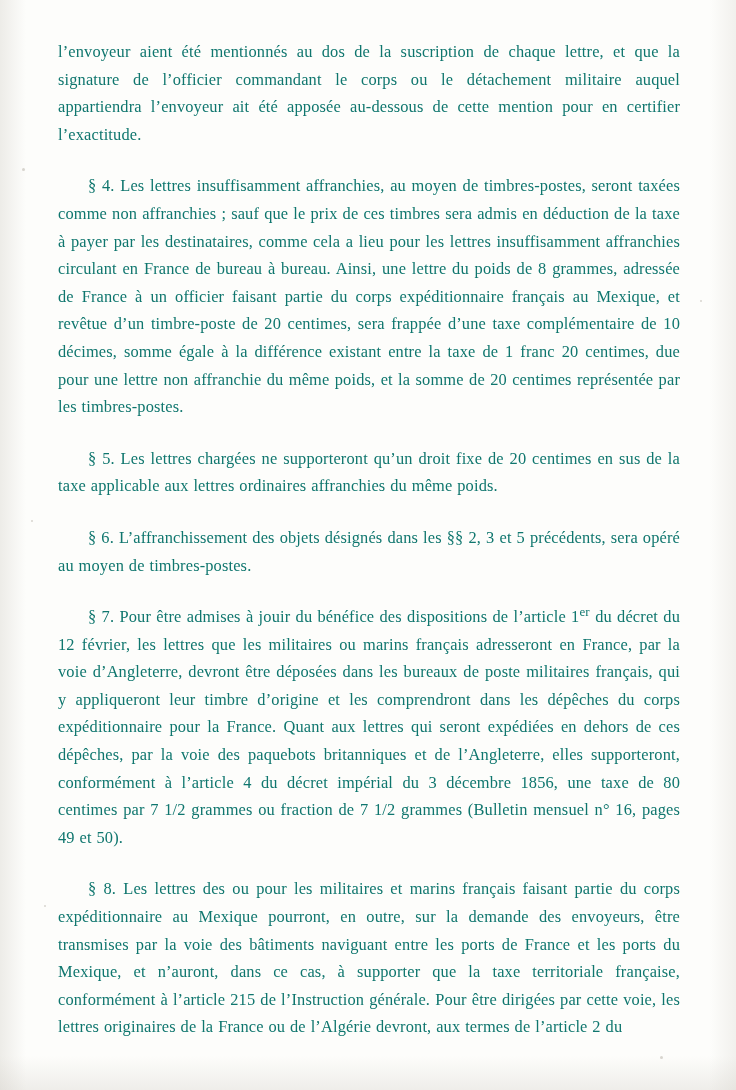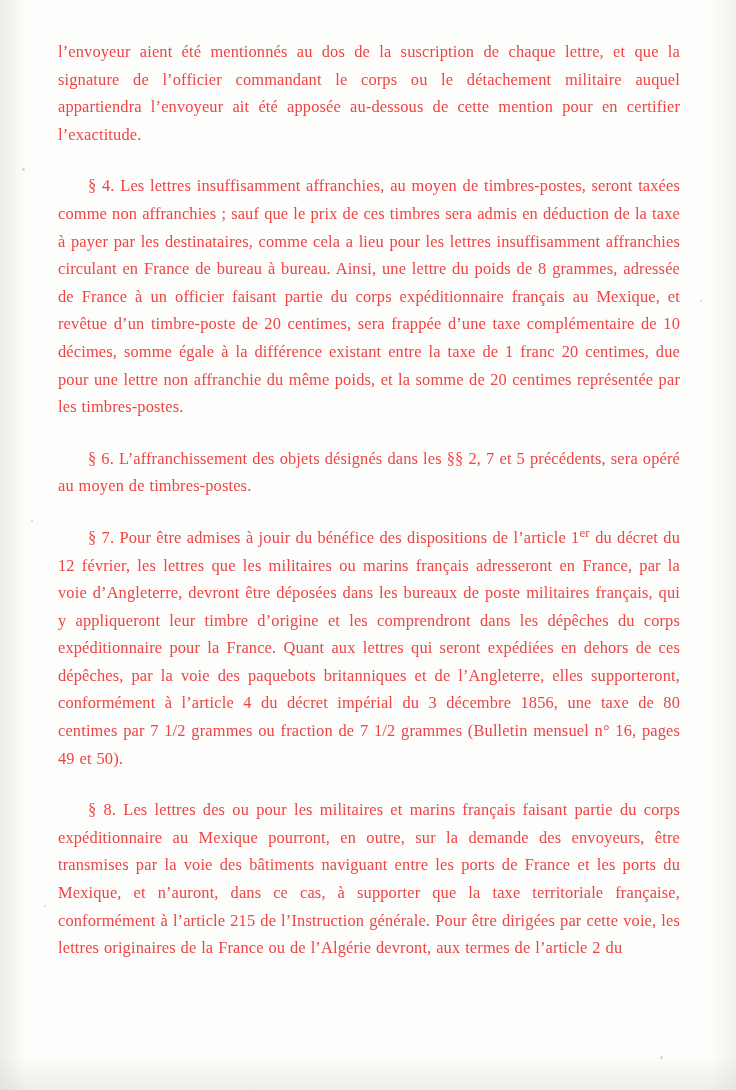--- a/index.html
+++ b/index.html
@@ -27,21 +27,21 @@
     left: 58px;
     top: 38px;
     width: 622px;
   }
   p.para {
     margin: 0 0 0 0;
     font-size: 16.4px;
     line-height: 27.6px;
     text-align: justify;
     text-justify: inter-word;
-    color: #ef4444;
+    color: #0f766e;
     letter-spacing: 0.15px;
     word-spacing: 0.6px;
   }
   p.para + p.para {
     margin-top: 24px;
   }
   p.indent {
     text-indent: 30px;
   }
   sup.ord {
@@ -85,21 +85,22 @@
   <div class="speck" style="left:700px;top:300px;width:2px;height:2px;"></div>
   <div class="speck" style="left:44px;top:905px;width:2px;height:2px;"></div>
   <div class="speck" style="left:660px;top:1056px;width:3px;height:3px;"></div>
 
   <div class="text-column">
 
     <p class="para">l’envoyeur aient été mentionnés au dos de la suscription de chaque lettre, et que la signature de l’officier commandant le corps ou le détachement militaire auquel appartiendra l’envoyeur ait été apposée au-dessous de cette mention pour en certifier l’exactitude.</p>
 
     <p class="para indent">§ 4. Les lettres insuffisamment affranchies, au moyen de timbres-postes, seront taxées comme non affranchies ; sauf que le prix de ces timbres sera admis en déduction de la taxe à payer par les destinataires, comme cela a lieu pour les lettres insuffisamment affranchies circulant en France de bureau à bureau. Ainsi, une lettre du poids de 8 grammes, adressée de France à un officier faisant partie du corps expéditionnaire français au Mexique, et revêtue d’un timbre-poste de 20 centimes, sera frappée d’une taxe complémentaire de 10 décimes, somme égale à la différence existant entre la taxe de 1 franc 20 centimes, due pour une lettre non affranchie du même poids, et la somme de 20 centimes représentée par les timbres-postes.</p>
 
+    <p class="para indent">§ 5. Les lettres chargées ne supporteront qu’un droit fixe de 20 centimes en sus de la taxe applicable aux lettres ordinaires affranchies du même poids.</p>
 
-    <p class="para indent">§ 6. L’affranchissement des objets désignés dans les §§ 2, 7 et 5 précédents, sera opéré au moyen de timbres-postes.</p>
+    <p class="para indent">§ 6. L’affranchissement des objets désignés dans les §§ 2, 3 et 5 précédents, sera opéré au moyen de timbres-postes.</p>
 
     <p class="para indent"><span>§ 7. Pour être admises à jouir du bénéfice des dispositions de l’article 1</span><sup class="ord">er</sup><span> du décret du 12 février, les lettres que les militaires ou marins français adresseront en France, par la voie d’Angleterre, devront être déposées dans les bureaux de poste militaires français, qui y appliqueront leur timbre d’origine et les comprendront dans les dépêches du corps expéditionnaire pour la France. Quant aux lettres qui seront expédiées en dehors de ces dépêches, par la voie des paquebots britanniques et de l’Angleterre, elles supporteront, conformément à l’article 4 du décret impérial du 3 décembre 1856, une taxe de 80 centimes par 7 1/2 grammes ou fraction de 7 1/2 grammes (Bulletin mensuel n° 16, pages 49 et 50).</span></p>
 
     <p class="para indent">§ 8. Les lettres des ou pour les militaires et marins français faisant partie du corps expéditionnaire au Mexique pourront, en outre, sur la demande des envoyeurs, être transmises par la voie des bâtiments naviguant entre les ports de France et les ports du Mexique, et n’auront, dans ce cas, à supporter que la taxe territoriale française, conformément à l’article 215 de l’Instruction générale. Pour être dirigées par cette voie, les lettres originaires de la France ou de l’Algérie devront, aux termes de l’article 2 du</p>
 
   </div>
 </div>
 
 </body></html>

